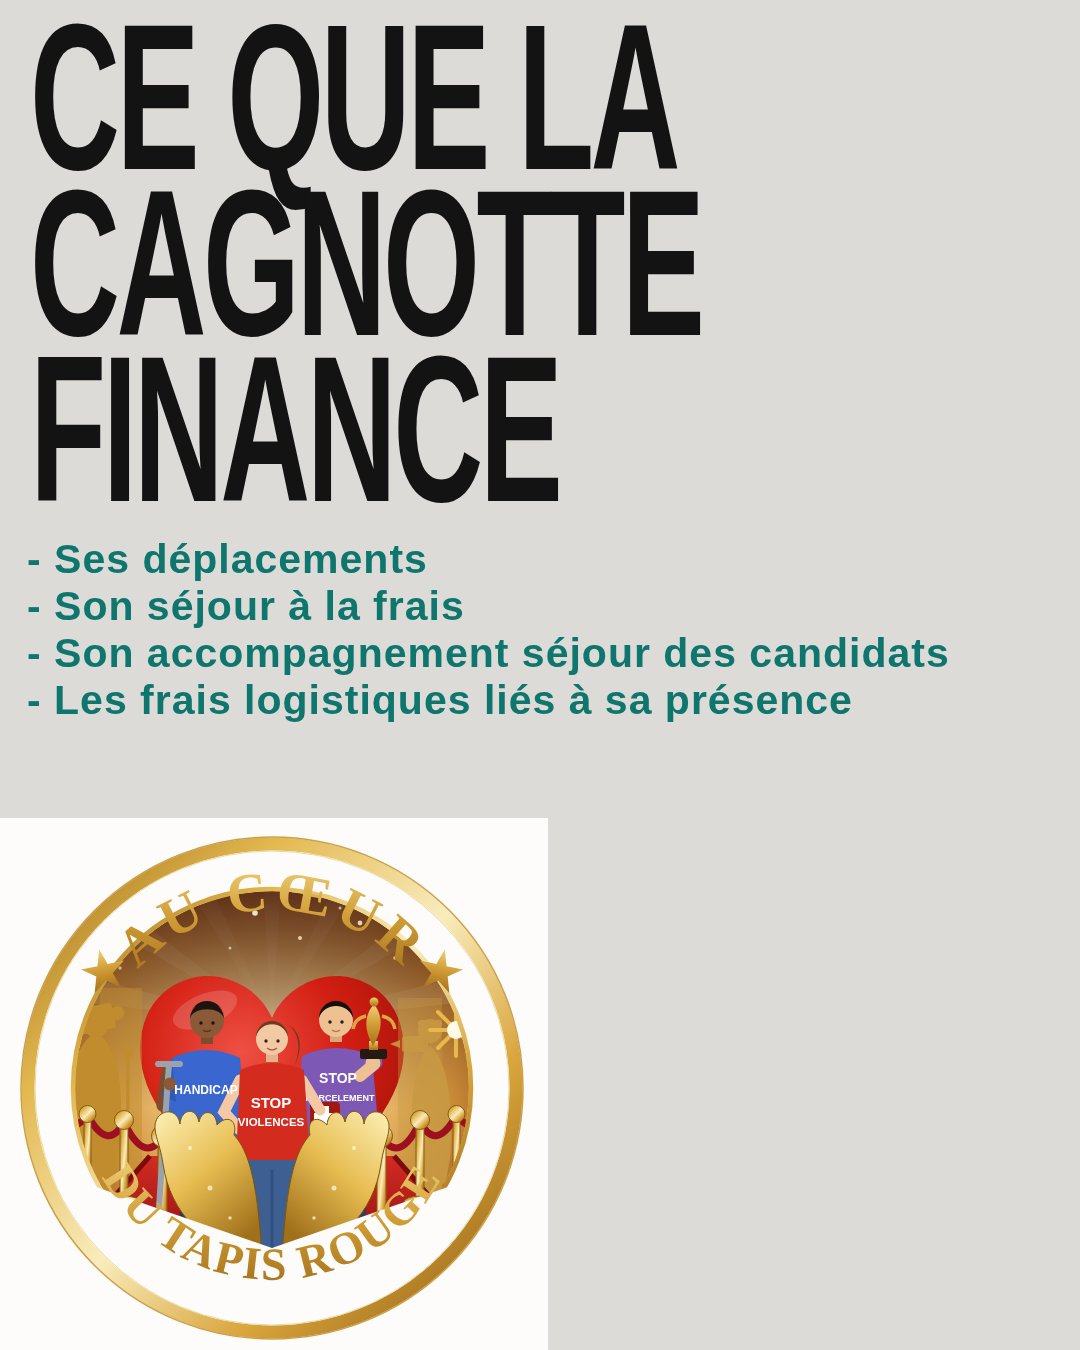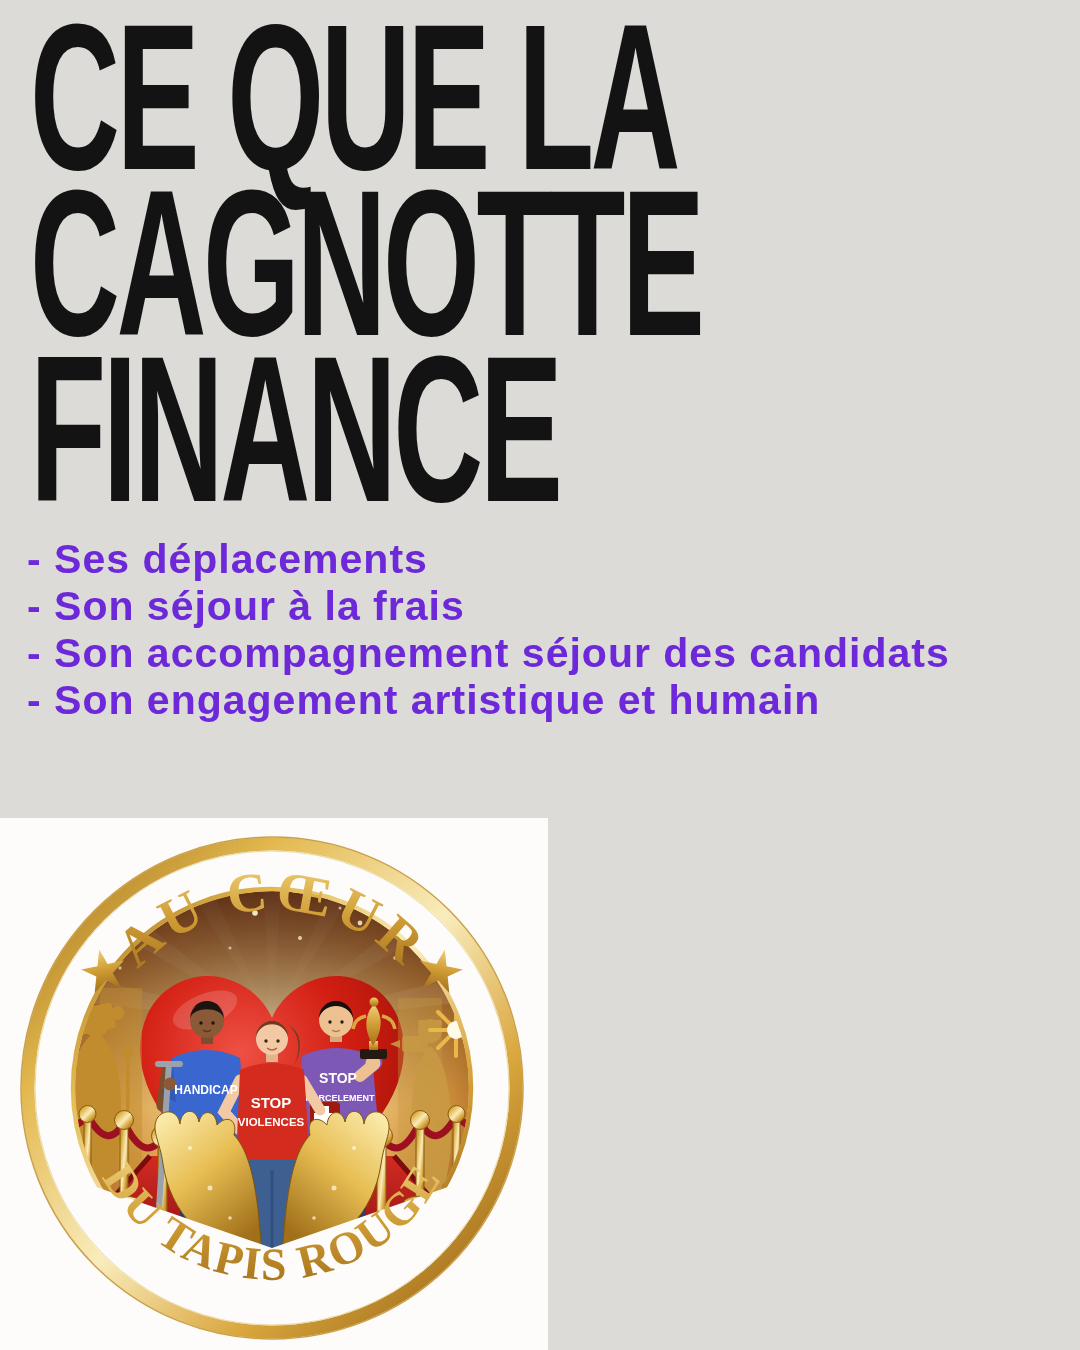--- a/index.html
+++ b/index.html
@@ -19,21 +19,21 @@
     white-space:nowrap;
     transform:scaleX(0.60);
     transform-origin:0 50%;
   }
   .finance-list { position:absolute; left:27px; top:536px; }
   .finance-item {
     font-weight:bold;
     font-size:41px;
     line-height:47px;
     letter-spacing:1px;
-    color:#6d28d9;
+    color:#0f766e;
     white-space:nowrap;
   }
   .logo-card {
     position:absolute; left:0; top:818px;
     width:548px; height:532px;
     background:#fdfcfa;
   }
   .logo-card svg { display:block; }
   .arc-text { font-family:"Liberation Serif", serif; font-weight:bold; }
   .shirt-text { font-family:"Liberation Sans", sans-serif; font-weight:bold; fill:#ffffff; }
@@ -44,21 +44,21 @@
 <div class="title-block">
   <div class="title-line">CE QUE LA</div>
   <div class="title-line">CAGNOTTE</div>
   <div class="title-line">FINANCE</div>
 </div>
 
 <div class="finance-list">
   <div class="finance-item">- Ses déplacements</div>
   <div class="finance-item">- Son séjour à la frais</div>
   <div class="finance-item">- Son accompagnement séjour des candidats</div>
-  <div class="finance-item">- Son engagement artistique et humain</div>
+  <div class="finance-item">- Les frais logistiques liés à sa présence</div>
 </div>
 
 <div class="logo-card">
 <svg width="548" height="532" viewBox="0 0 548 532" aria-hidden="true">
   <defs>
     <linearGradient id="goldBand" x1="0" y1="0" x2="1" y2="1">
       <stop offset="0" stop-color="#9c6b16"></stop>
       <stop offset="0.25" stop-color="#e3b84f"></stop>
       <stop offset="0.5" stop-color="#f9ecbc"></stop>
       <stop offset="0.72" stop-color="#d9a53c"></stop>

